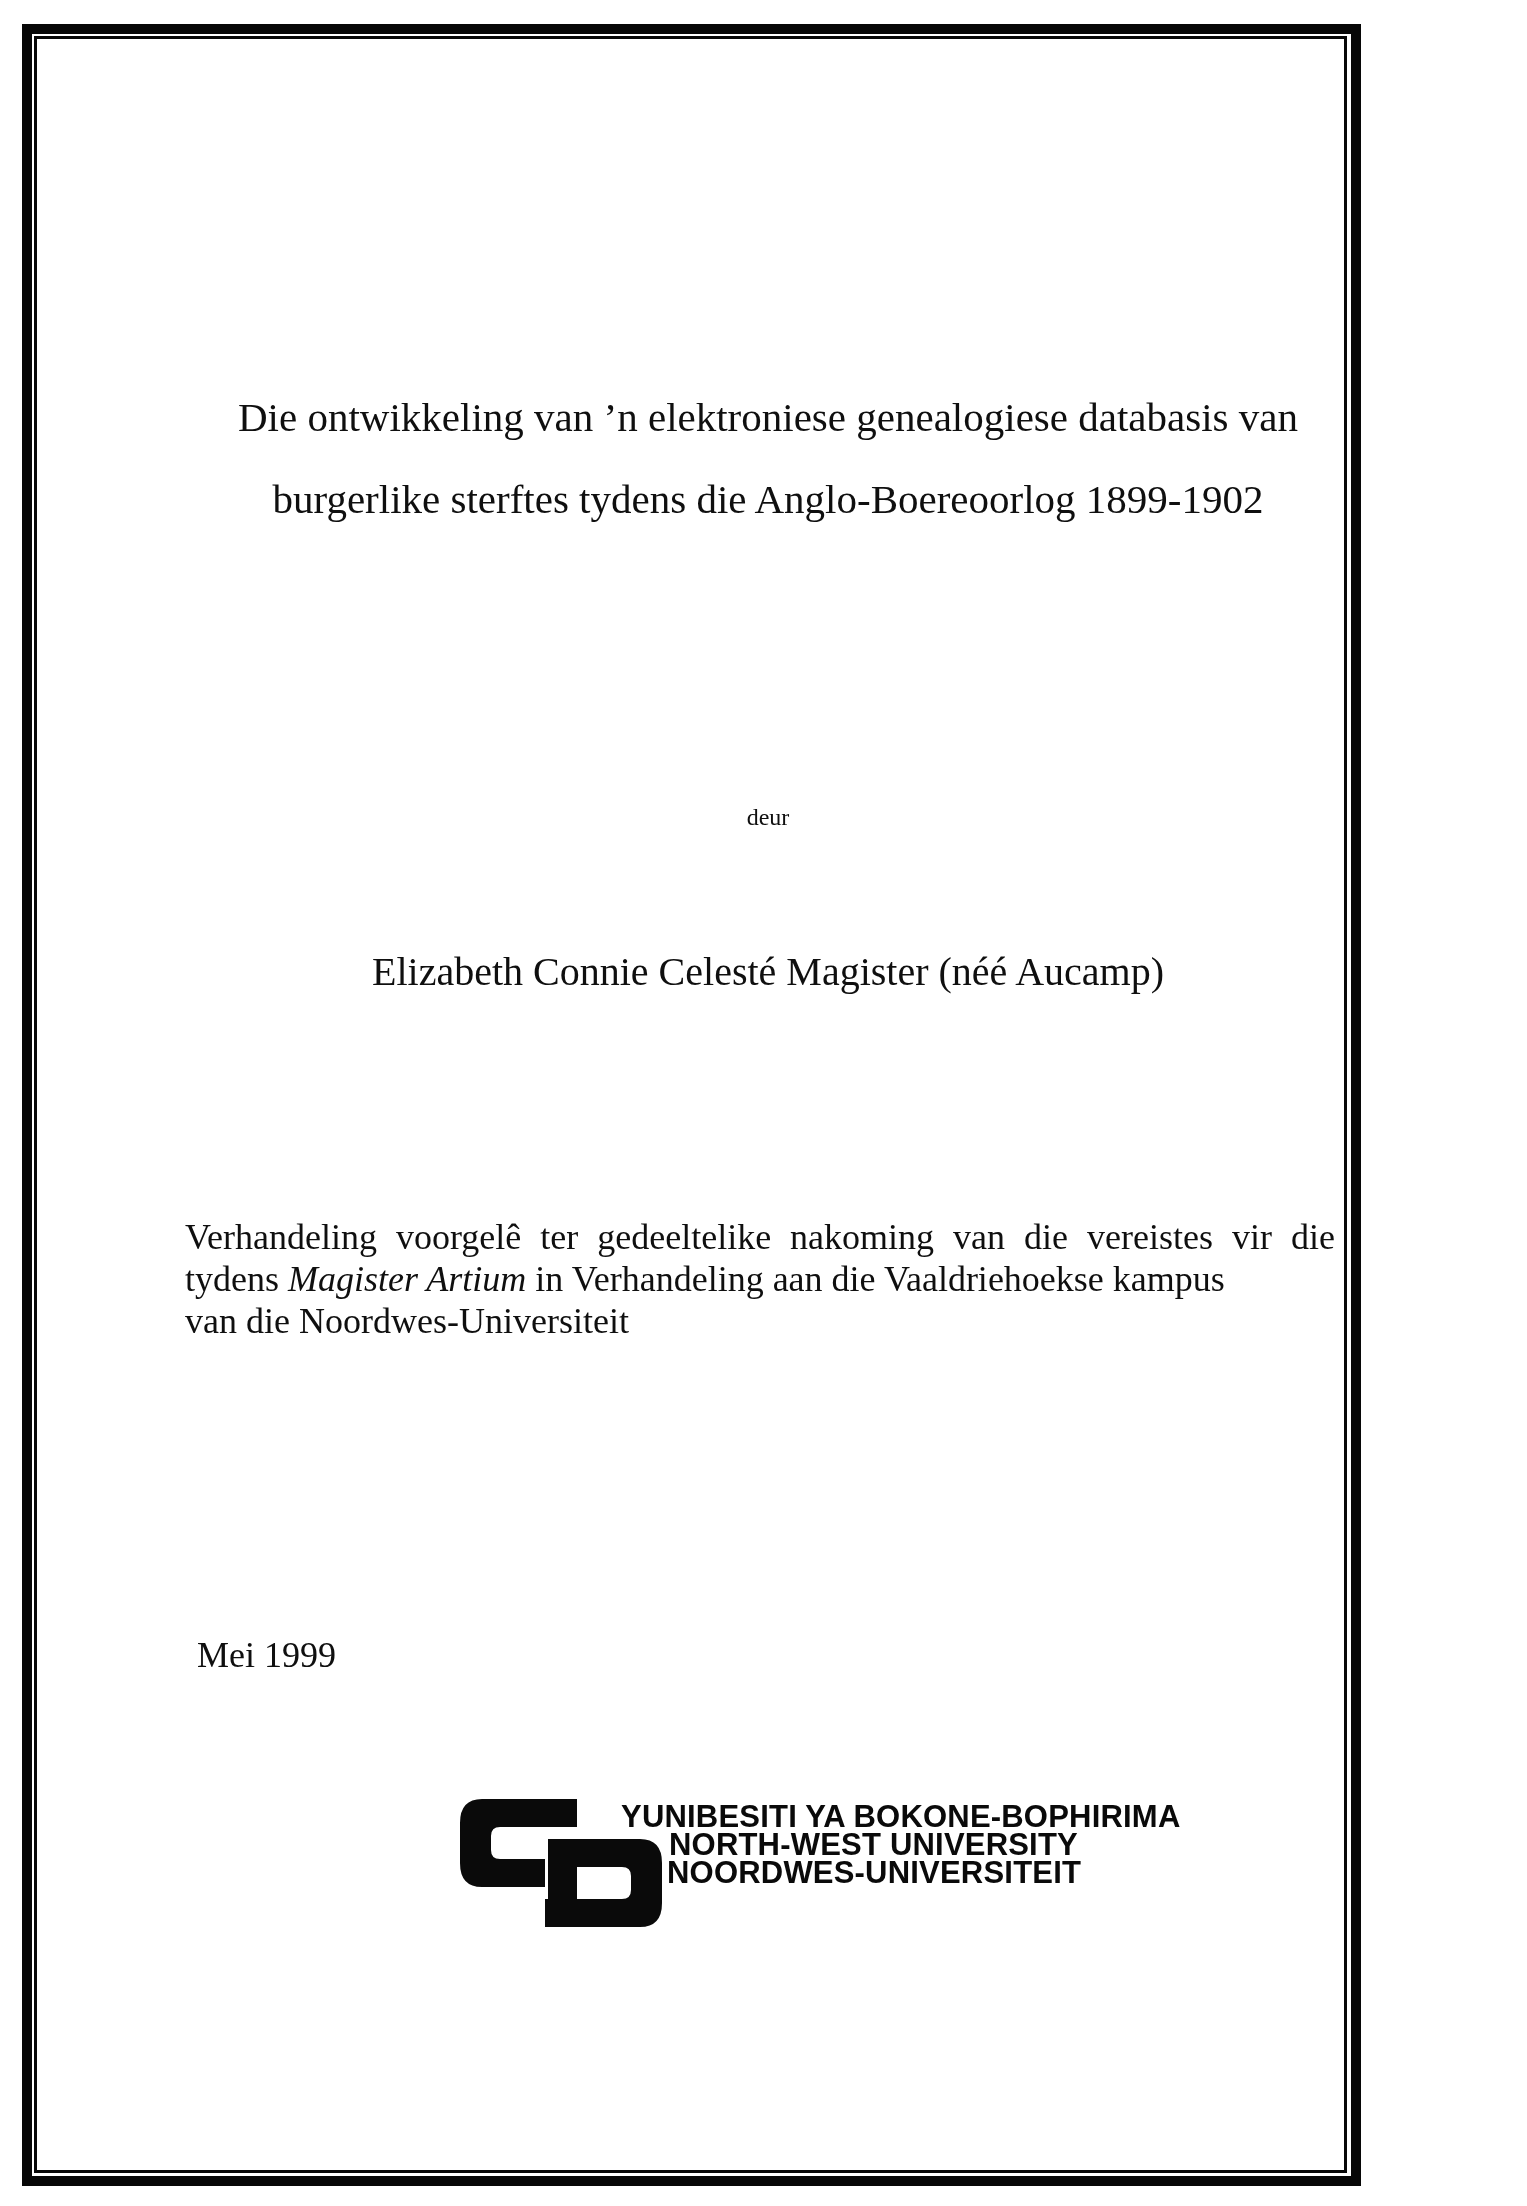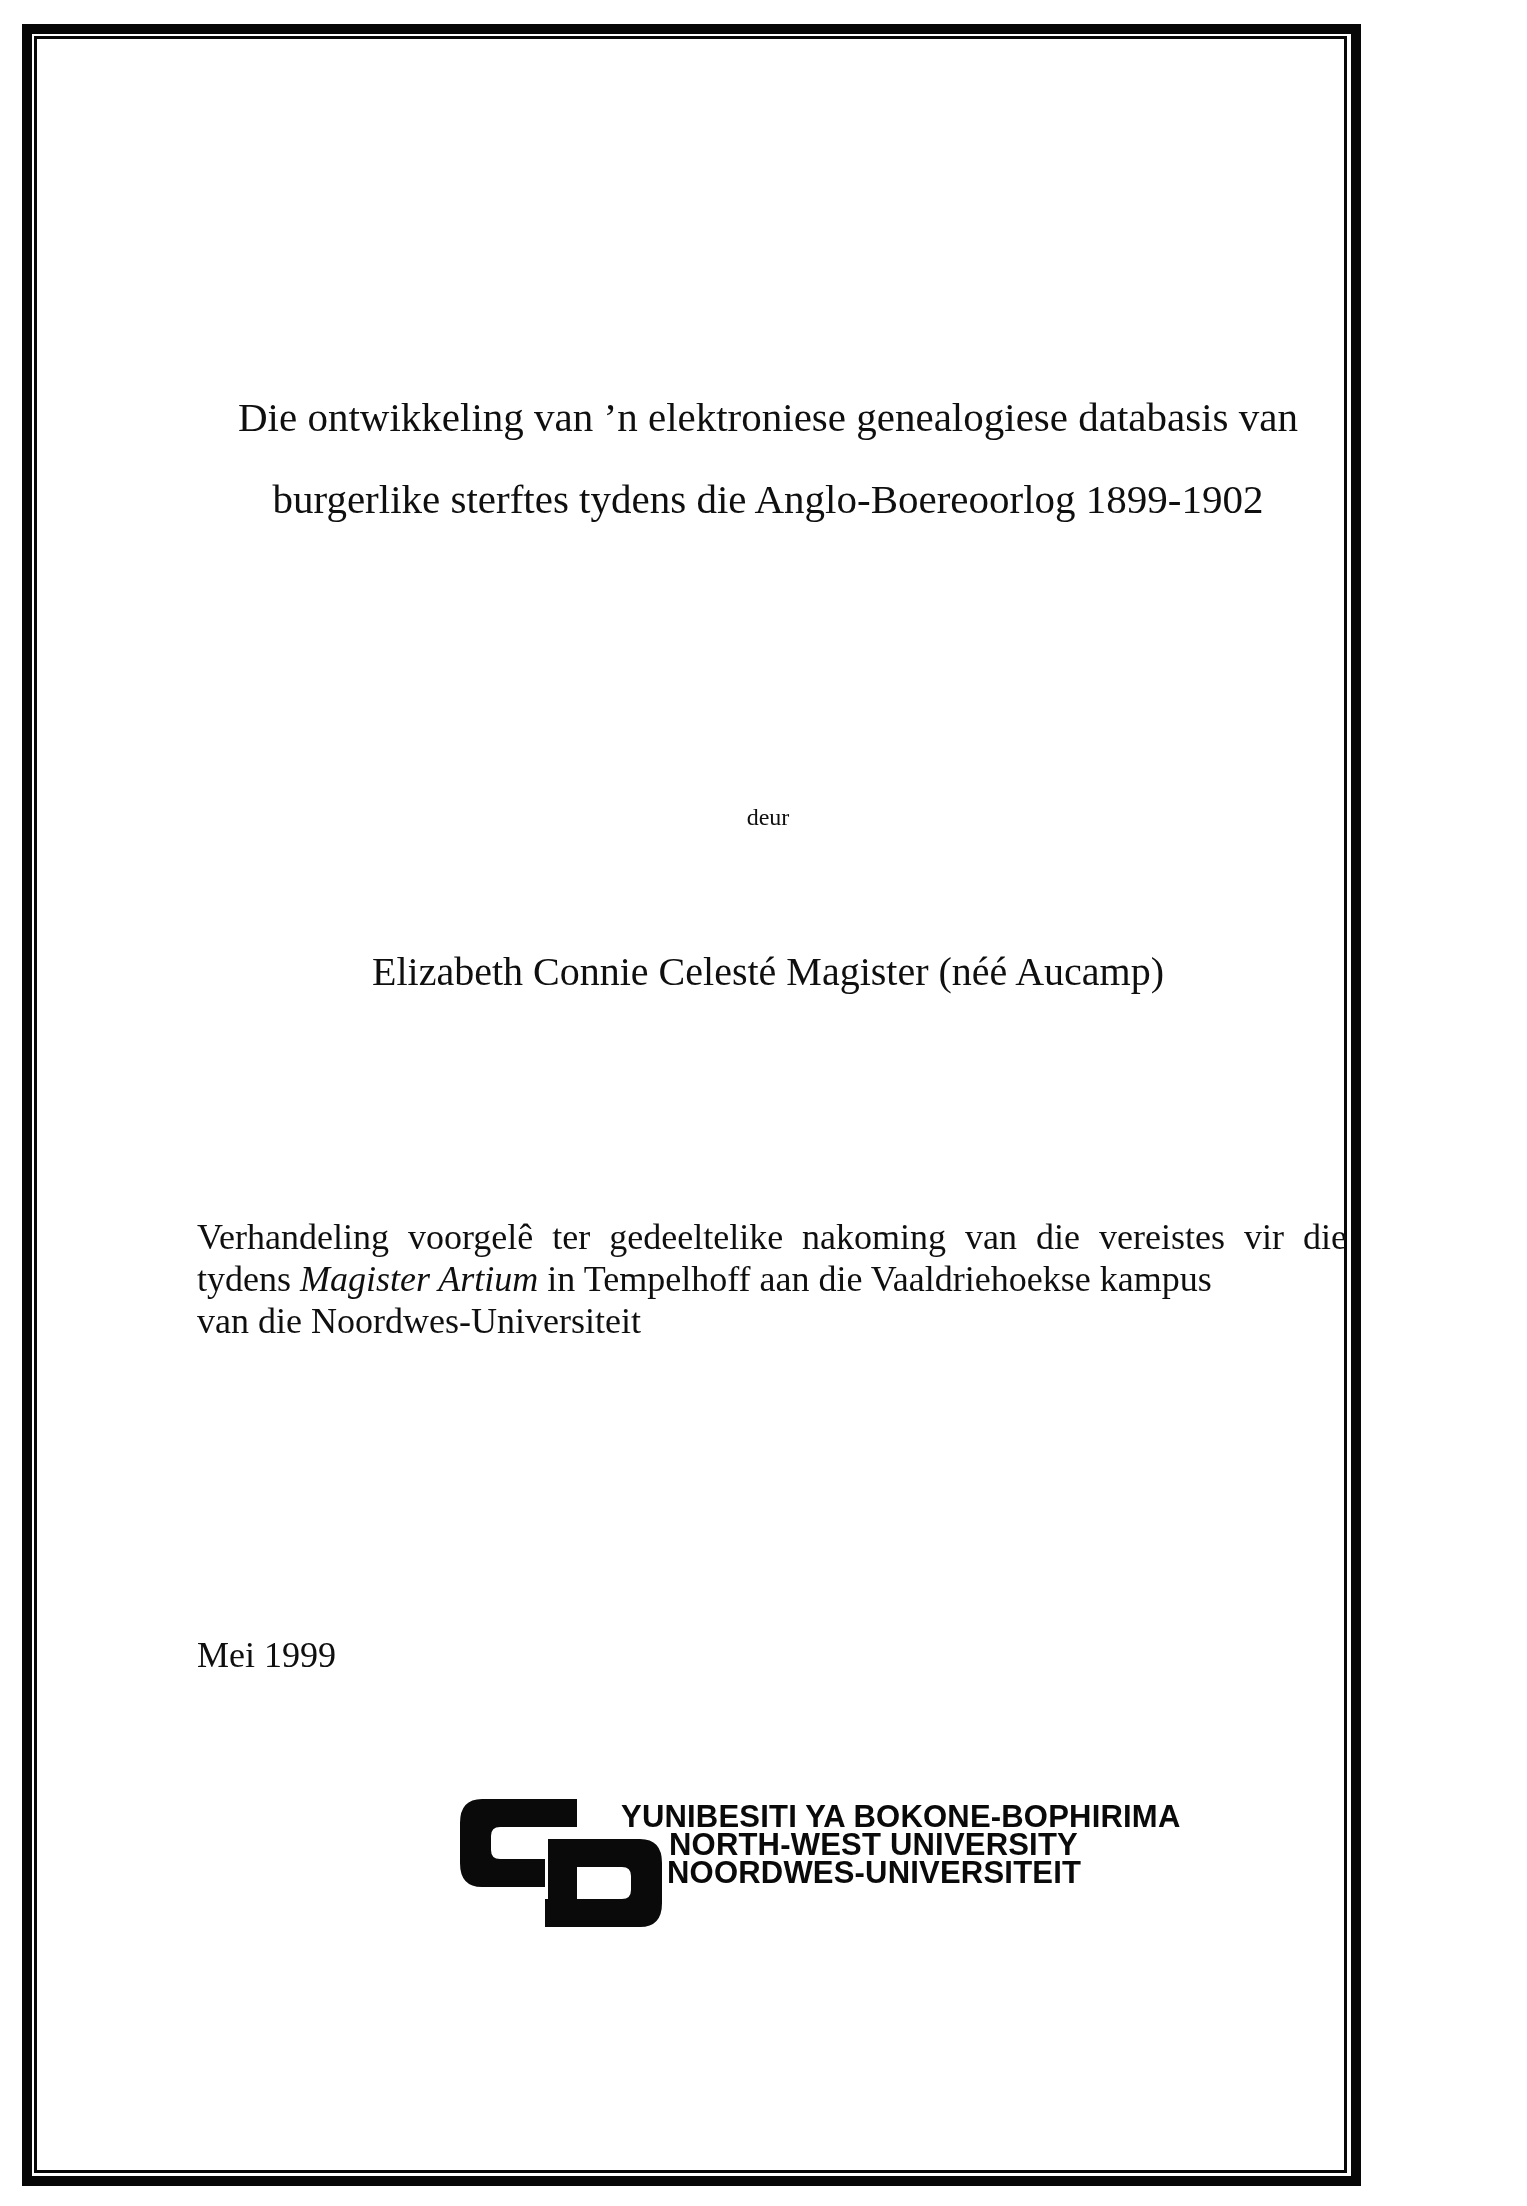--- a/index.html
+++ b/index.html
@@ -27,21 +27,21 @@
   .tline{display:block;white-space:nowrap;}
   .deur{
     position:absolute;left:187px;top:795px;width:1162px;margin:0;
     font-size:24px;line-height:44px;text-align:center;
   }
   .author{
     position:absolute;left:187px;top:948px;width:1162px;margin:0;
     font-size:40px;line-height:48px;text-align:center;white-space:nowrap;
   }
   .statement{
-    position:absolute;left:197px;top:1216px;width:1150px;margin:0;
+    position:absolute;left:185px;top:1216px;width:1150px;margin:0;
     font-size:36px;line-height:42px;
   }
   .s-line{display:block;}
   .s-justify{text-align:justify;text-align-last:justify;}
   .s-line i{font-style:italic;}
   .supervisor-block{
     position:absolute;left:197px;top:1634px;margin:0;
     font-size:36px;line-height:42px;
   }
   .sup-line{display:block;white-space:nowrap;}
@@ -74,21 +74,21 @@
     <span class="tline">Die ontwikkeling van ’n elektroniese genealogiese databasis van</span>
     <span class="tline">burgerlike sterftes tydens die Anglo-Boereoorlog 1899-1902</span>
   </h1>
 
   <p class="deur">deur</p>
 
   <p class="author">Elizabeth Connie Celesté Magister (néé Aucamp)</p>
 
   <p class="statement">
     <span class="s-line s-justify">Verhandeling voorgelê ter gedeeltelike nakoming van die vereistes vir die</span>
-    <span class="s-line"><span>tydens </span><i>Magister Artium</i><span> in Tempelhoff aan die Vaaldriehoekse kampus</span></span>
+    <span class="s-line"><span>tydens </span><i>Magister Artium</i><span> in Verhandeling aan die Vaaldriehoekse kampus</span></span>
     <span class="s-line">van die Noordwes-Universiteit</span>
   </p>
 
   <p class="supervisor-block">
     <span class="sup-line">Mei 1999</span>
   </p>
 
   <div class="logo">
     <svg class="mark" viewBox="0 0 206 132" xmlns="http://www.w3.org/2000/svg" aria-hidden="true">
       <path d="M119,2 H24 Q2,2 2,26 V66 Q2,90 24,90 H87 V62 H42 Q33,62 33,53 V39 Q33,30 42,30 H119 Z"></path>

